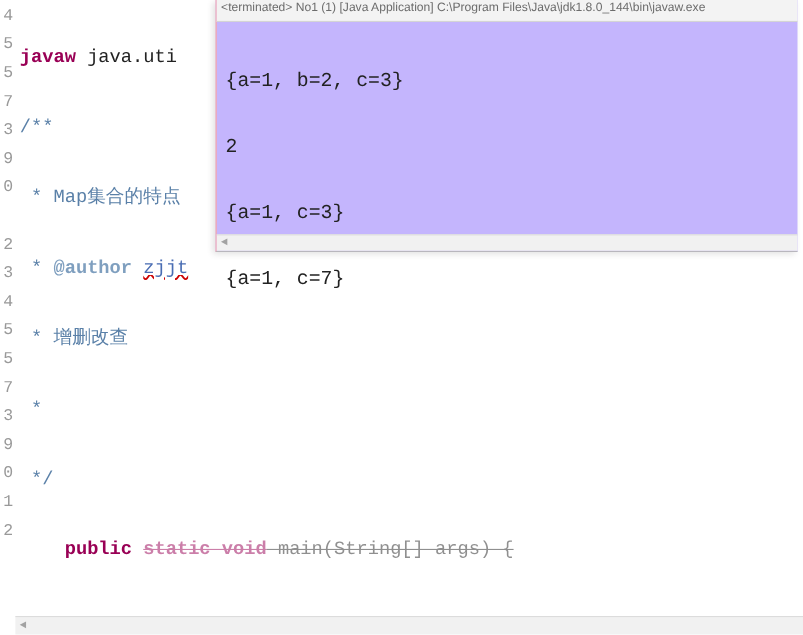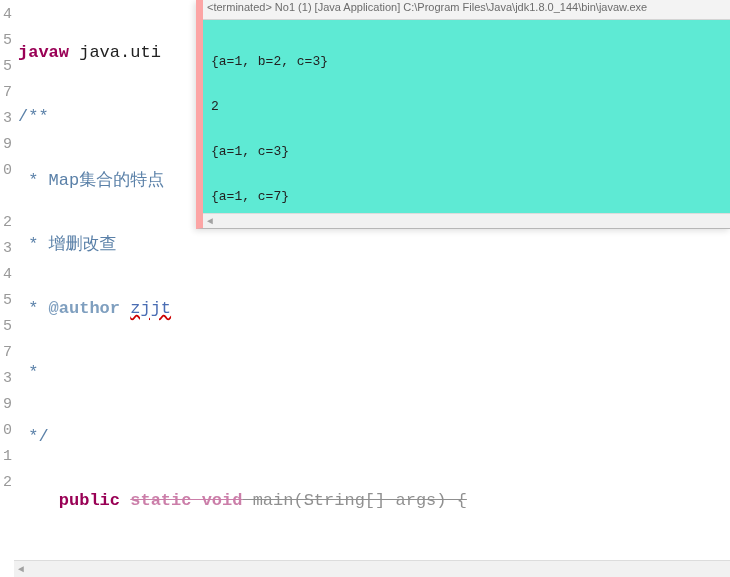--- a/index.html
+++ b/index.html
@@ -53,39 +53,39 @@
     display: flex; align-items: center; justify-content: flex-start;
   }
   .scroll-arrow { width: 14px; height: 14px; display:flex;align-items:center;justify-content:center; color:#a2a2a2; font-size:10px; }
   
   .console {
     position: absolute;
     top: 0;
     left: 196px;
     width: 528px;
     height: 228px;
-    background: #5eead4;
-    border-left: 7px solid #fca5a5;
+    background: #c4b5fd;
+    border-left: 1px solid #fca5a5;
     border-bottom: 1px solid #b6b6b6;
     box-shadow: -2px 2px 6px rgba(0,0,0,0.12);
   }
   .console-header {
     height: 18px;
     background: #f3f3f3;
     border-bottom: 1px solid #d4d4d4;
     font-size: 11px;
     font-family: Arial, sans-serif;
     color: #6c6c6c;
     padding: 1px 4px 0 4px;
     overflow: hidden;
     white-space: nowrap;
   }
   .console-body {
     font-family: Consolas, "Courier New", monospace;
-    font-size: 13px;
+    font-size: 18px;
     padding: 4px 8px;
     color: #222;
     white-space: pre;
   }
   .console-bscroll {
     position: absolute;
     bottom: 0; left: 0; right: 0; height: 14px;
     background: #f1f1f1;
     border-top: 1px solid #dcdcdc;
     display:flex;align-items:center;
@@ -114,22 +114,22 @@
     <div class="gln">9</div>
     <div class="gln">0</div>
     <div class="gln">1</div>
     <div class="gln">2</div>
   </div>
 
   <div class="code">
     <div class="codeline"><span class="kw">javaw</span><span class="plain"> java.uti</span></div>
     <div class="codeline"><span class="cmt">/**</span></div>
     <div class="codeline"><span class="cmt"> * </span><span class="cmt">Map集合的特点</span></div>
+    <div class="codeline"><span class="cmt"> * </span><span class="tag">@author</span><span class="cmt"> </span><span class="auth">zjjt</span></div>
     <div class="codeline"><span class="cmt"> * </span><span class="cmt">增删改查</span></div>
-    <div class="codeline"><span class="cmt"> * </span><span class="tag">@author</span><span class="cmt"> </span><span class="auth">zjjt</span></div>
     <div class="codeline"><span class="cmt"> *</span></div>
     <div class="codeline"><span class="cmt"> */</span></div>
     <div class="codeline"><span class="kw">    public</span><span class="plain"> </span><span class="kw" style="text-decoration:line-through;opacity:.5">static void</span><span class="plain" style="text-decoration:line-through;opacity:.5"> main(String[] args) {</span></div>
     
     
     
     
     
     
     

